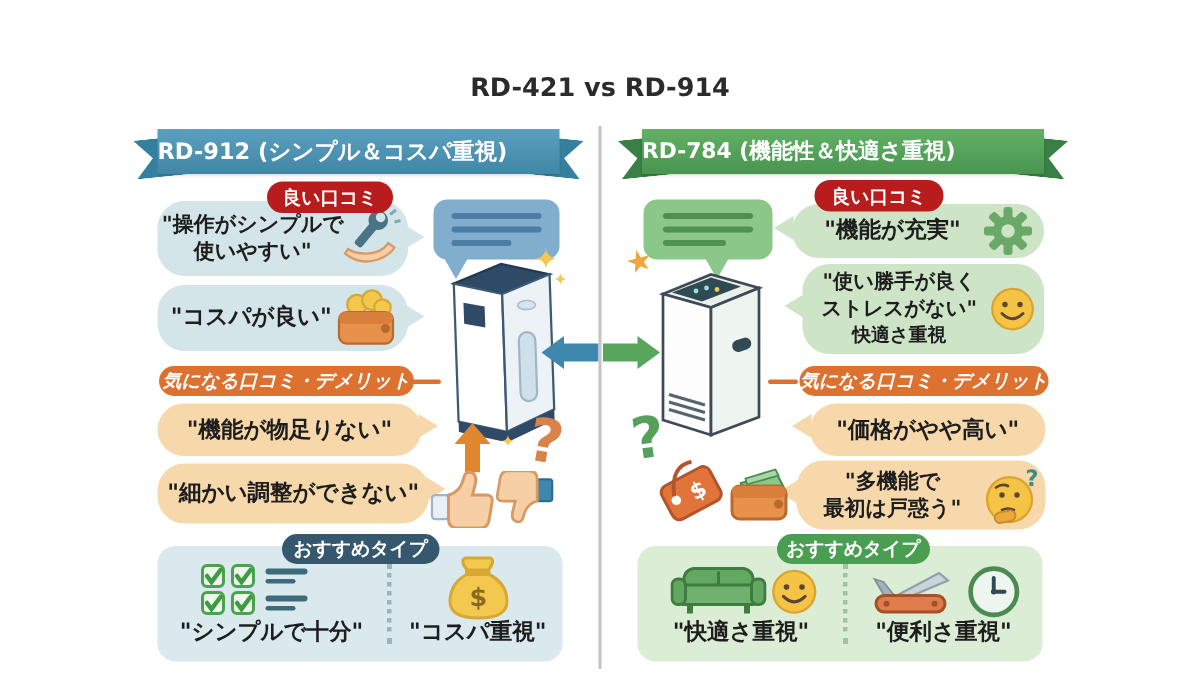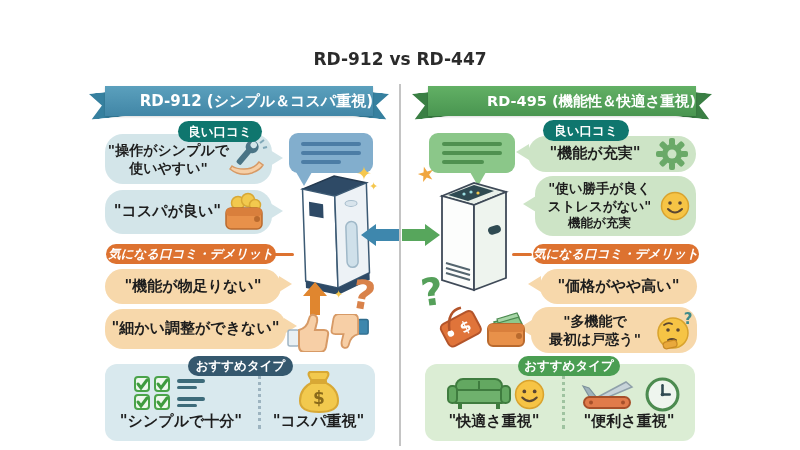--- a/index.html
+++ b/index.html
@@ -4,31 +4,31 @@
 <style>
   html,body{margin:0;padding:0;background:#e8e8e8;}
   #canvas{position:relative;width:800px;height:450px;background:#ffffff;overflow:hidden;
     font-family:"DejaVu Sans","Liberation Sans",sans-serif;color:#222;}
   .abs{position:absolute;}
   
   .title{left:0;top:10px;width:800px;text-align:center;font-size:27px;font-weight:800;color:#262626;letter-spacing:1px;}
   .subtitle{left:0;top:49px;width:800px;text-align:center;font-size:17px;font-weight:700;color:#2b2b2b;}
   .divider{left:399px;top:84px;width:2px;height:362px;background:#c4c4c4;}
   
-  .ribbon-bar{height:30px;border-radius:0;color:#fff;font-weight:700;text-align:right;line-height:30px;z-index:3;box-shadow:0 1px 2px rgba(0,0,0,.15);}
+  .ribbon-bar{height:30px;border-radius:0;color:#fff;font-weight:700;text-align:left;line-height:30px;z-index:3;box-shadow:0 1px 2px rgba(0,0,0,.15);}
   .ribbon-bar.blue{background:linear-gradient(#5ba0bd,#4186a6);font-size:15px;}
   .ribbon-bar.green{background:linear-gradient(#62b065,#499550);font-size:14.5px;}
   .ribbon-tail{width:34px;height:26px;z-index:2;}
   .tail-blue{background:#36809f;}
   .tail-green{background:#3a7f44;}
   .tail-l{clip-path:polygon(0 0,100% 0,100% 100%,0 100%,35% 50%);transform:rotate(-6deg);}
   .tail-r{clip-path:polygon(100% 0,0 0,0 100%,100% 100%,65% 50%);transform:rotate(6deg);}
   
   .badge{border-radius:12px;color:#fff;font-weight:700;text-align:center;z-index:4;}
-  .badge.good{background:#0f766e;font-size:12.5px;line-height:21px;}
+  .badge.good{background:#b91c1c;font-size:12.5px;line-height:21px;}
   .badge.concern{background:#dd7230;font-size:12.5px;line-height:20px;font-style:italic;}
   .badge.rec-blue{background:#35586e;font-size:12.5px;line-height:20px;}
   .badge.rec-green{background:#4a9e52;font-size:12.5px;line-height:20px;}
   .connector{height:3px;background:#dd7230;border-radius:2px;z-index:1;}
   
   .bubble{border-radius:18px;display:flex;align-items:center;justify-content:center;font-weight:700;color:#1d1d1d;z-index:2;}
   .bubble.teal{background:#d3e5e9;}
   .bubble.greenish{background:#cde4c6;}
   .bubble.peach{background:#f7d8ab;}
   .bubble .txt{text-align:center;line-height:1.3;}
@@ -47,21 +47,21 @@
   .pbubble .ln{position:absolute;height:4px;border-radius:2px;}
   .qmark{font-weight:800;z-index:3;}
   .spark{color:#f5c74e;z-index:3;}
   svg{display:block;}
 </style>
 </head>
 <body>
 
 <div id="canvas">
 
-  <div class="abs subtitle">RD-912 vs RD-447</div>
+  <div class="abs subtitle">RD-421 vs RD-914</div>
   <div class="abs divider"></div>
 
   <div class="abs ribbon-tail tail-blue tail-l" style="left:90px;top:92px;"></div>
   <div class="abs ribbon-tail tail-blue tail-r" style="left:354px;top:92px;"></div>
   <div class="abs ribbon-bar blue" style="left:105px;top:86px;width:268px;">RD-912 (シンプル＆コスパ重視)</div>
 
   <div class="abs badge good" style="left:178px;top:121px;width:84px;height:21px;">良い口コミ</div>
 
   <div class="abs bubble teal" style="left:105px;top:134px;width:167px;height:50px;">
     <div class="txt" style="font-size:14px;margin-right:40px;">
@@ -222,21 +222,21 @@
   <svg class="abs" style="left:484px;top:308px;z-index:3;" width="44" height="44" viewBox="0 0 44 44">
     <polygon points="10,14 34,8 38,16 12,20" fill="#8cc88c" stroke="#4c8b50" stroke-width="1.5"></polygon>
     <polygon points="13,11 33,5 35,9 14,15" fill="#a7d6a7" stroke="#4c8b50" stroke-width="1.2"></polygon>
     <rect x="4" y="16" width="36" height="22" rx="5" fill="#e8914a" stroke="#b96a2e" stroke-width="2"></rect>
     <rect x="4" y="16" width="36" height="8" rx="4" fill="#d97f3c"></rect>
     <circle cx="35" cy="28" r="3" fill="#b96a2e"></circle>
   </svg>
 
   <div class="abs ribbon-tail tail-green tail-l" style="left:413px;top:92px;"></div>
   <div class="abs ribbon-tail tail-green tail-r" style="left:677px;top:92px;"></div>
-  <div class="abs ribbon-bar green" style="left:428px;top:86px;width:268px;">RD-495 (機能性＆快適さ重視)</div>
+  <div class="abs ribbon-bar green" style="left:428px;top:86px;width:268px;">RD-784 (機能性＆快適さ重視)</div>
 
   <div class="abs badge good" style="left:543px;top:120px;width:86px;height:21px;">良い口コミ</div>
 
   <div class="abs bubble greenish" style="left:528px;top:136px;width:168px;height:36px;">
     <div class="txt" style="font-size:15px;margin-right:34px;">"機能が充実"</div>
     <svg class="abs" style="right:8px;top:2px;" width="32" height="32" viewBox="0 0 32 32">
       <g fill="#6aa968">
         <rect x="13" y="0" width="6" height="8" rx="2"></rect>
           <rect x="13" y="24" width="6" height="8" rx="2"></rect>
         <rect x="0" y="13" width="8" height="6" rx="2"></rect>
@@ -249,21 +249,21 @@
       <circle cx="16" cy="16" r="10" fill="#6aa968"></circle>
       <circle cx="16" cy="16" r="4.5" fill="#cde4c6"></circle>
     </svg>
   </div>
   <div class="abs tailtri left" style="left:516px;top:144px;border-right:13px solid #cde4c6;"></div>
 
   <div class="abs bubble greenish" style="left:535px;top:176px;width:161px;height:60px;">
     <div class="txt" style="font-size:13.5px;margin-right:32px;">
       <span style="display:block">"使い勝手が良く</span>
       <span style="display:block">ストレスがない"</span>
-      <span style="display:block;font-size:12.5px;">機能が充実</span>
+      <span style="display:block;font-size:12.5px;">快適さ重視</span>
     </div>
     <svg class="abs" style="right:6px;top:15px;" width="30" height="30" viewBox="0 0 30 30">
       <circle cx="15" cy="15" r="13.5" fill="#f6c445" stroke="#d9a32e" stroke-width="1.5"></circle>
       <circle cx="10" cy="12" r="1.8" fill="#5a4632"></circle>
         <circle cx="20" cy="12" r="1.8" fill="#5a4632"></circle>
       <path d="M8,18 q7,7 14,0" fill="none" stroke="#5a4632" stroke-width="2" stroke-linecap="round"></path>
     </svg>
   </div>
   <div class="abs tailtri left" style="left:523px;top:196px;border-right:13px solid #cde4c6;"></div>
 

